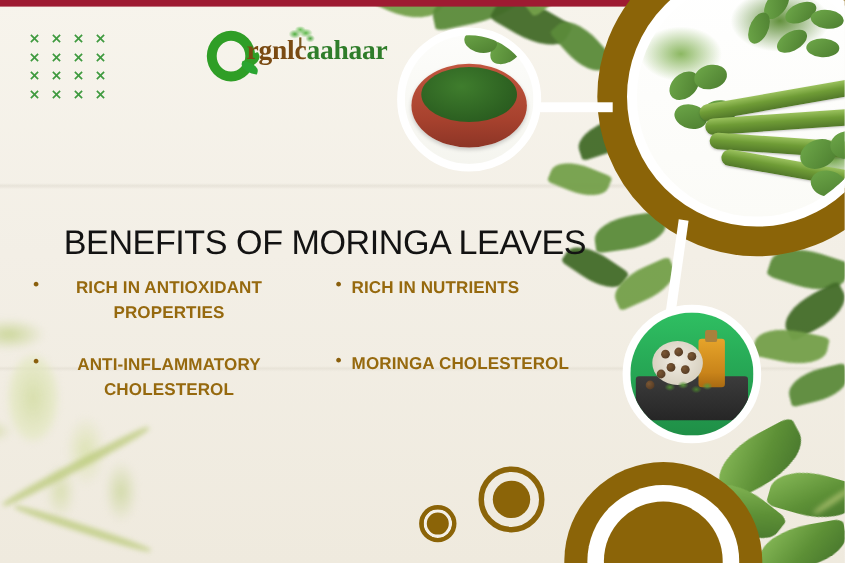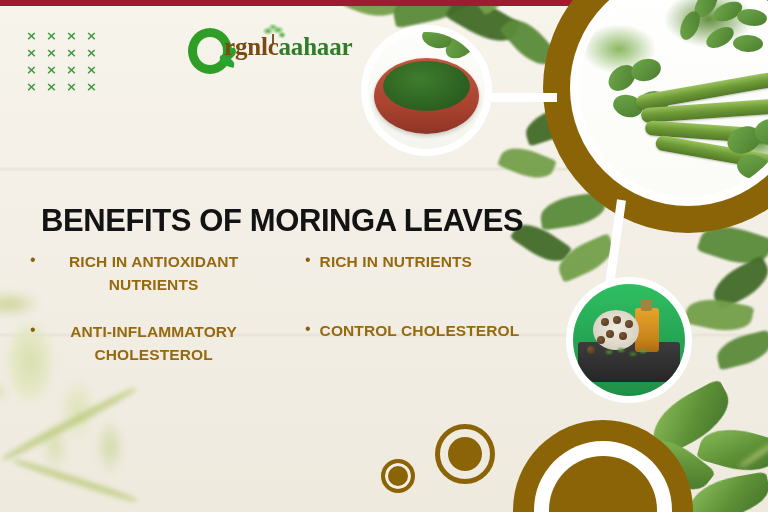--- a/index.html
+++ b/index.html
@@ -104,23 +104,23 @@
     font-family:"Liberation Serif", serif;
     font-weight:700;font-size:25px;letter-spacing:-.2px;
     white-space:nowrap;
   }
   .lt-rg{color:#7a4a12;}
   .lt-nl{color:#7a4a12;}
   .lt-aahaar{color:#2f7d2a;}
 
   
   .headline{
-    position:absolute;left:41px;top:182px;
+    position:absolute;left:58px;top:182px;
     font-family:"Liberation Sans", sans-serif;
-    font-weight:700;font-size:31px;letter-spacing:-.4px;color:#131313;
+    font-weight:400;font-size:31px;letter-spacing:-.4px;color:#131313;
     white-space:nowrap;
   }
 
   
   .benefits-col{position:absolute;}
   .col-left{left:30px;top:250px;width:270px;}
   .col-right{left:305px;top:250px;width:280px;}
   .benefit{
     display:flex;align-items:flex-start;margin-bottom:24px;
   }
@@ -327,36 +327,36 @@
     <div class="logo-leafB"></div>
     <div class="logo-tree"></div>
     <div class="logo-text"><span class="lt-rg">rg</span><span class="lt-nl">nlc</span><span class="lt-aahaar">aahaar</span></div>
   </div>
 
   <h1 class="headline">BENEFITS OF MORINGA LEAVES</h1>
 
   <div class="benefits-col col-left">
     <div class="benefit">
       <span class="bullet">•</span>
-      <span class="benefit-text">RICH IN ANTIOXIDANT NUTRIENTS</span>
+      <span class="benefit-text">RICH IN ANTIOXIDANT PROPERTIES</span>
     </div>
     <div class="benefit">
       <span class="bullet">•</span>
       <span class="benefit-text">ANTI-INFLAMMATORY CHOLESTEROL</span>
     </div>
   </div>
 
   <div class="benefits-col col-right">
     <div class="benefit">
       <span class="bullet">•</span>
       <span class="benefit-text">RICH IN NUTRIENTS</span>
     </div>
     <div class="benefit">
       <span class="bullet">•</span>
-      <span class="benefit-text">CONTROL CHOLESTEROL</span>
+      <span class="benefit-text">MORINGA CHOLESTEROL</span>
     </div>
   </div>
 
   <div class="ring-big"></div>
 
   <div class="connector"></div>
   <div class="connector2"></div>
 
   <div class="photo-circle pc-drumstick">
     <div class="img-drumstick">

